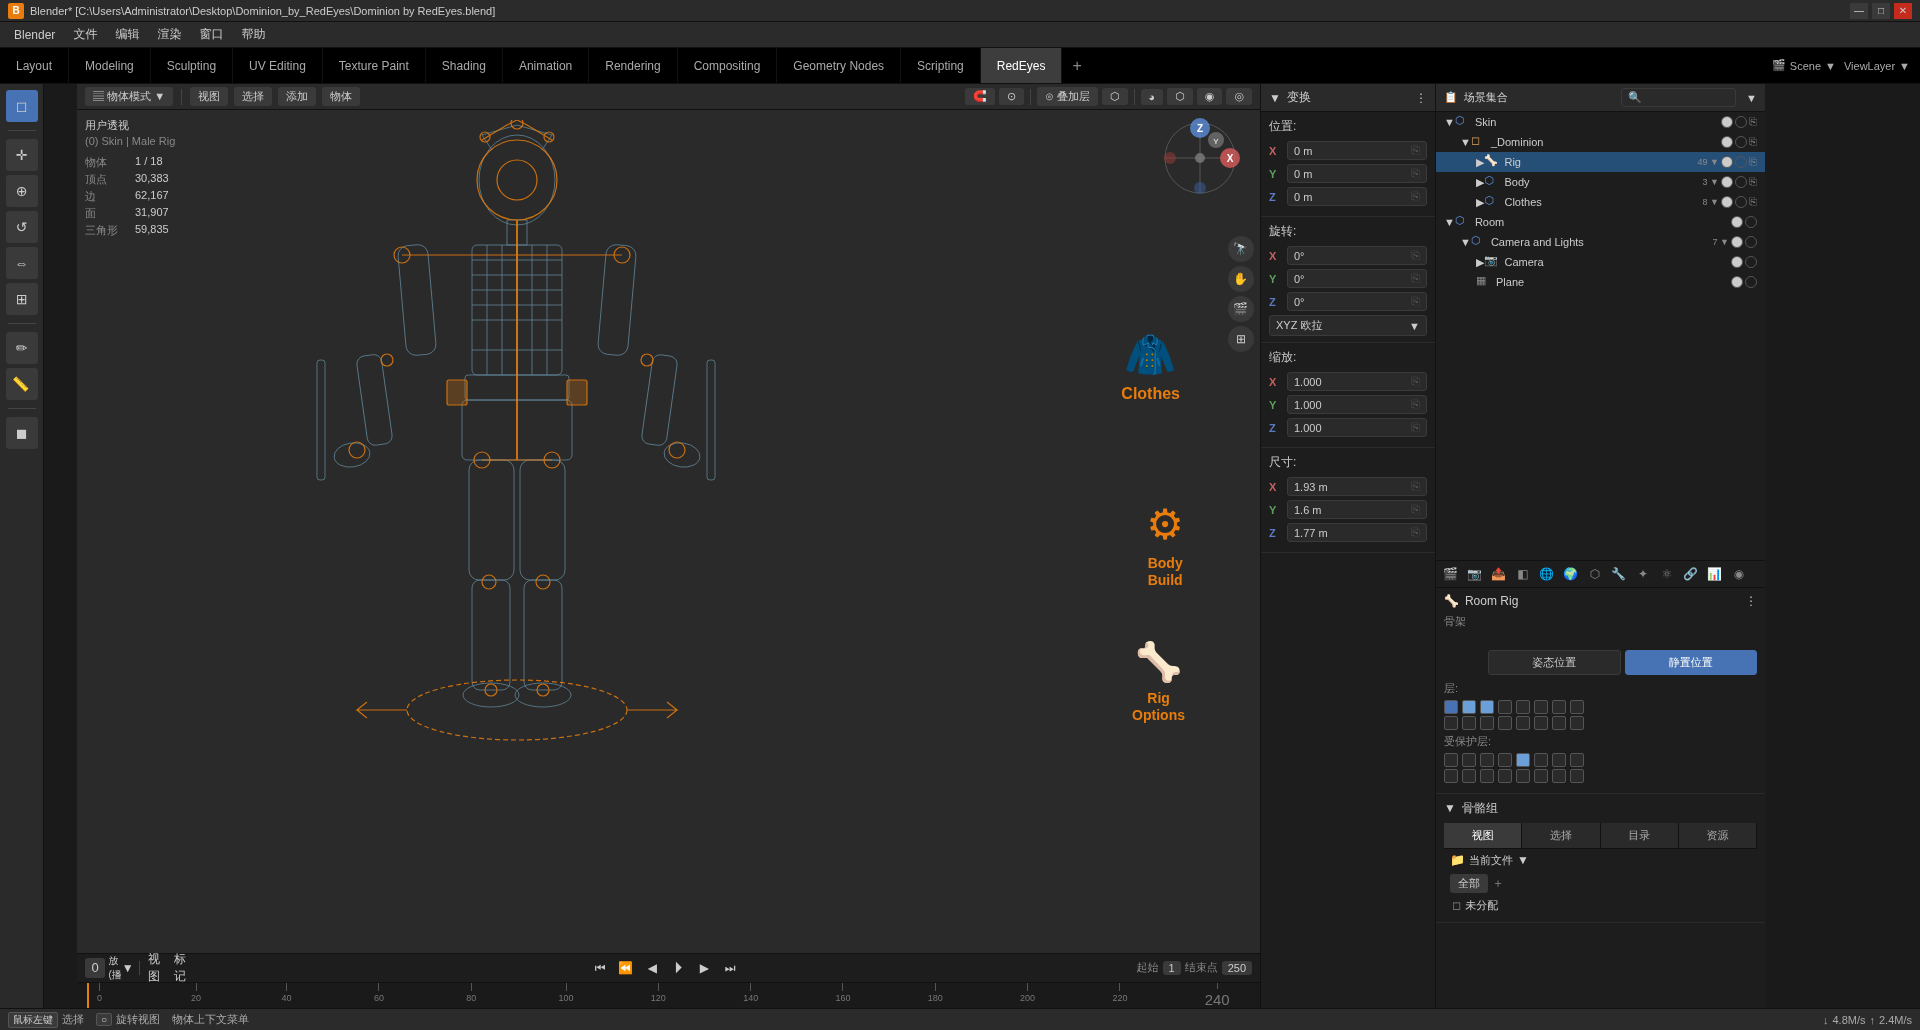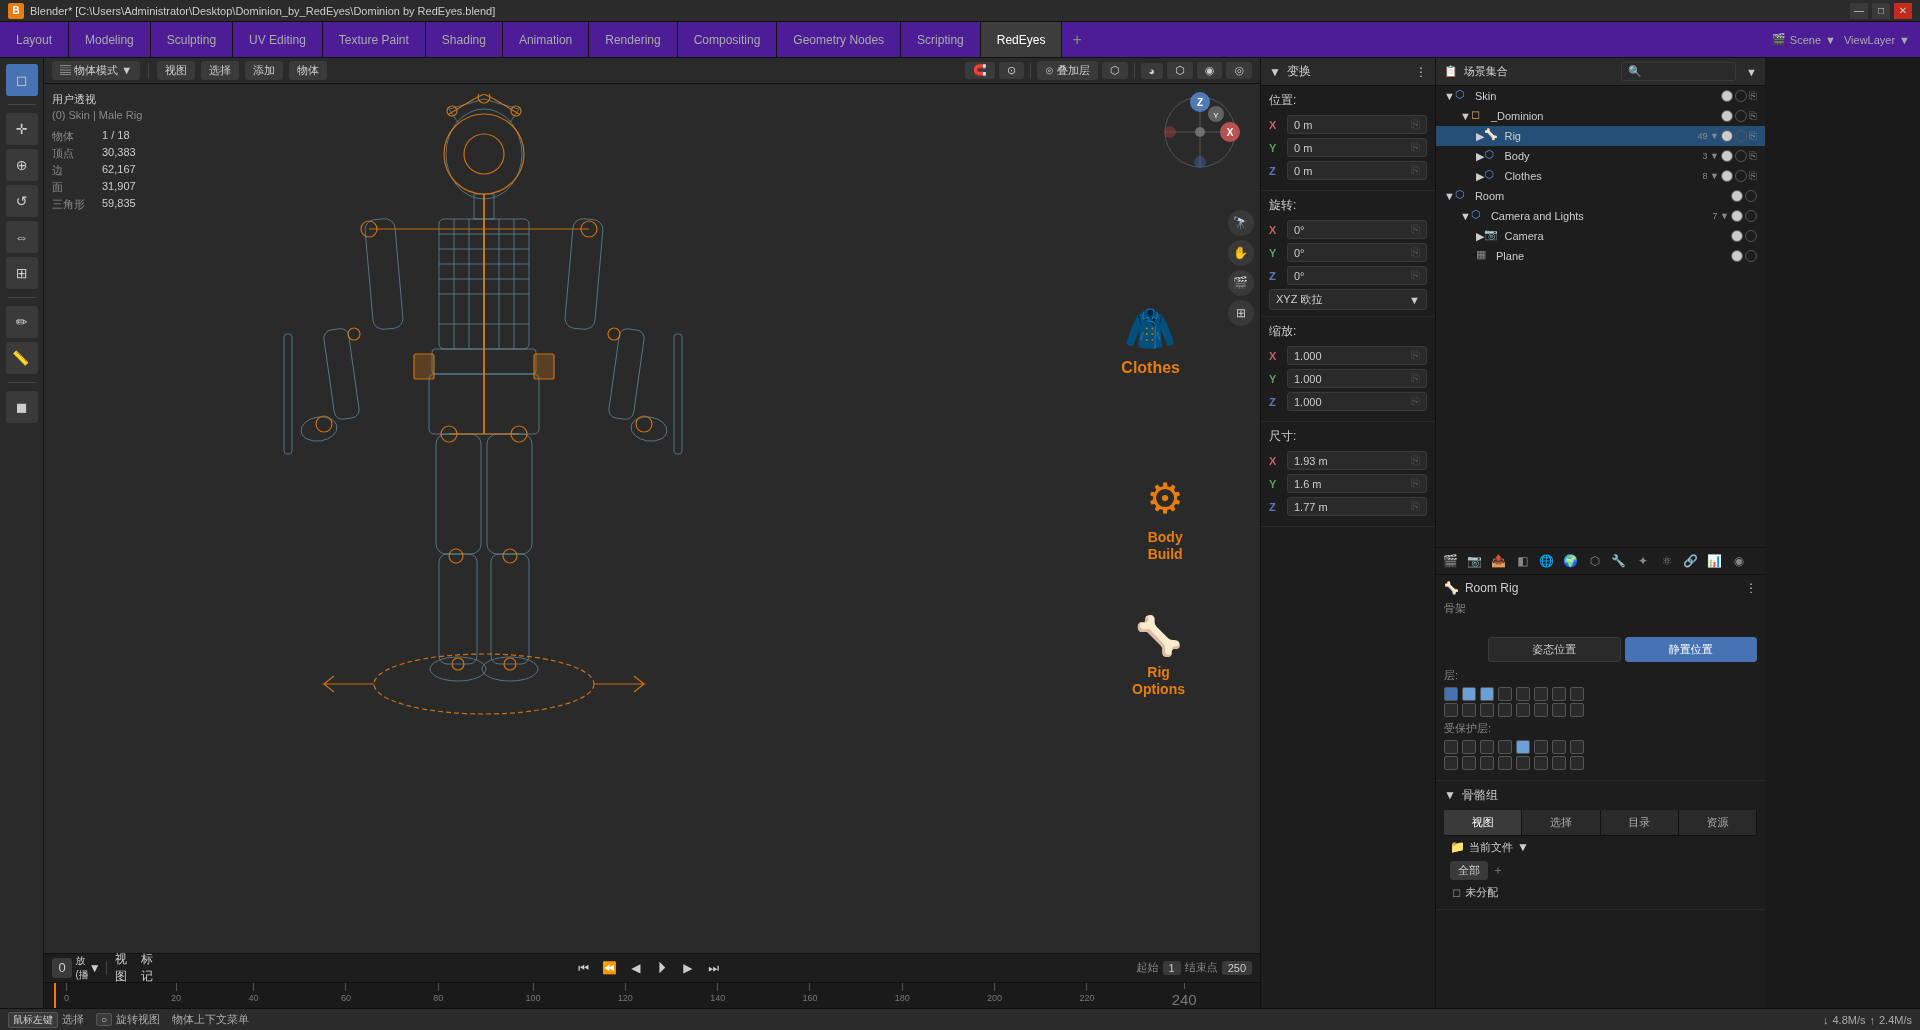--- a/index.html
+++ b/index.html
@@ -80,21 +80,21 @@
       font-size: 12px;
       color: #ccc;
       cursor: pointer;
       border-radius: 3px;
     }
 
     
     #workspace-tabs {
       width: 100%;
       height: 36px;
-      background: #4c1d95;
+      background: #000000;
       display: flex;
       align-items: stretch;
       border-bottom: 1px solid #111;
     }
     .ws-tab {
       padding: 0 16px;
       display: flex;
       align-items: center;
       font-size: 12px;
       color: #aaa;
@@ -555,20 +555,28 @@
       <div class="title-bar-icon">B</div>
       <span id="title-text">Blender* [C:\Users\Administrator\Desktop\Dominion_by_RedEyes\Dominion by RedEyes.blend]</span>
     </div>
     <div id="title-bar-right">
       <button class="win-btn">—</button>
       <button class="win-btn">□</button>
       <button class="win-btn close">✕</button>
     </div>
   </div>
 
+  <div id="menu-bar">
+    <div class="menu-item">Blender</div>
+    <div class="menu-item">文件</div>
+    <div class="menu-item">编辑</div>
+    <div class="menu-item">渲染</div>
+    <div class="menu-item">窗口</div>
+    <div class="menu-item">帮助</div>
+  </div>
 
   <div id="workspace-tabs">
     <div class="ws-tab">Layout</div>
     <div class="ws-tab">Modeling</div>
     <div class="ws-tab">Sculpting</div>
     <div class="ws-tab">UV Editing</div>
     <div class="ws-tab">Texture Paint</div>
     <div class="ws-tab">Shading</div>
     <div class="ws-tab">Animation</div>
     <div class="ws-tab">Rendering</div>
@@ -600,21 +608,21 @@
       <div class="tool-btn">↺</div>
       <div class="tool-btn">⇔</div>
       <div class="tool-btn">⊞</div>
       <div class="tool-separator"></div>
       <div class="tool-btn">✏</div>
       <div class="tool-btn">📏</div>
       <div class="tool-separator"></div>
       <div class="tool-btn">◼</div>
     </div>
 
-    <div style="display:flex;flex-direction:column;flex:1;overflow:hidden;">
+    <div style="display:flex;flex-direction:column;flex:1;overflow:hidden;margin-left:33px;">
 
       <div id="viewport-header">
         <div class="vp-header-btn">
           <span>▤</span>
           <span>物体模式</span>
           <span>▼</span>
         </div>
         <div class="vp-header-sep"></div>
         <div class="vp-header-btn">视图</div>
         <div class="vp-header-btn">选择</div>
@@ -855,21 +863,21 @@
 
         <div style="position:absolute;left:10px;top:0;height:100%;display:flex;align-items:flex-end;padding-bottom:2px;">
           <div style="display:flex;gap:0;">
             
           </div>
         </div>
       <div class="timeline-marker" style="left: 20px;">
             <div style="width:1px;height:8px;background:#555;"></div>
             <div style="font-size:9px;color:#777;margin-top:2px;">0</div>
           </div>
-          <div class="timeline-marker" style="left: 127px;">
+          <div class="timeline-marker" style="left: 114px;">
             <div style="width:1px;height:8px;background:#555;"></div>
             <div style="font-size:9px;color:#777;margin-top:2px;">20</div>
           </div>
           <div class="timeline-marker" style="left: 204.615px;">
             <div style="width:1px;height:8px;background:#555;"></div>
             <div style="font-size:9px;color:#777;margin-top:2px;">40</div>
           </div>
           <div class="timeline-marker" style="left: 296.923px;">
             <div style="width:1px;height:8px;background:#555;"></div>
             <div style="font-size:9px;color:#777;margin-top:2px;">60</div>

